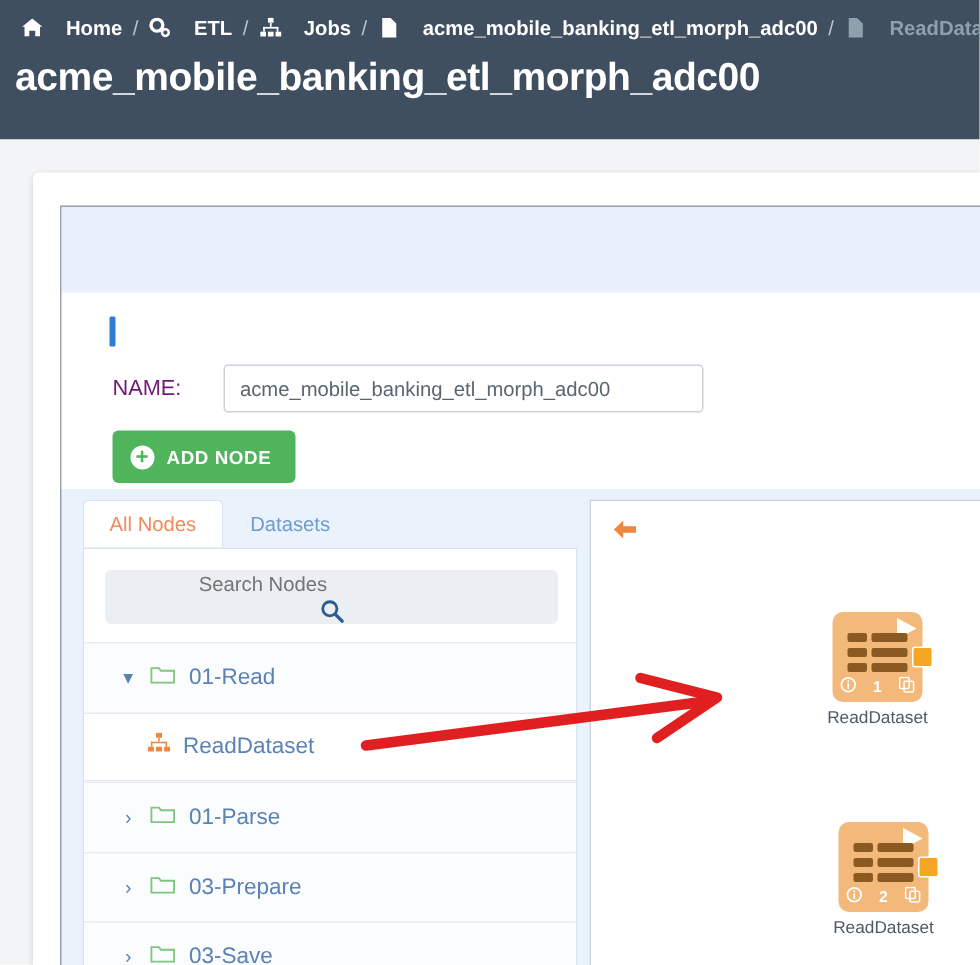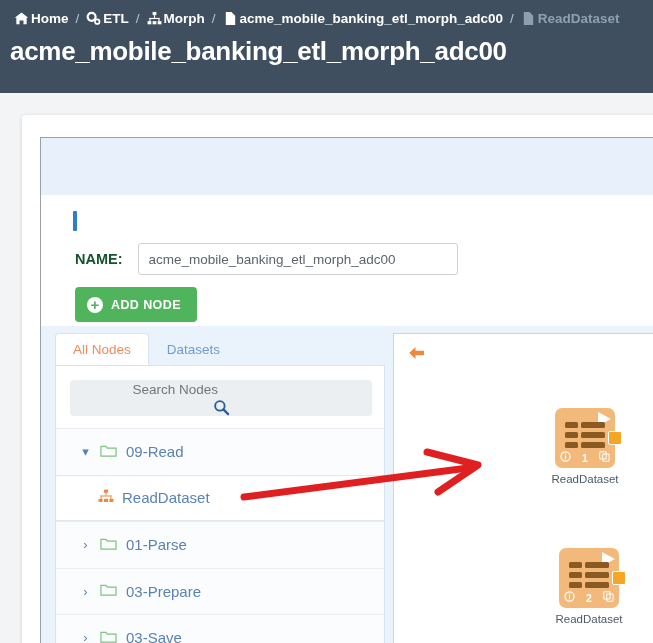--- a/index.html
+++ b/index.html
@@ -20,21 +20,21 @@
   }
   #breadcrumb {
     position: absolute; left: 14px; top: 7px;
     height: 22px;
     display: flex; align-items: center;
     font-size: 13.5px; font-weight: bold;
     white-space: nowrap;
   }
   #breadcrumb .crumb {
     display: inline-flex; align-items: center;
-    gap: 2px; color: #ffffff;
+    gap: 15px; color: #ffffff;
   }
   #breadcrumb .crumb.muted { color: #8fa0ad; font-weight: bold; }
   #breadcrumb .sep { color: #b9c4cc; margin: 0 7px; font-weight: normal; }
   #breadcrumb .bcicon {
     display: inline-block; width: 15px; height: 15px;
     line-height: 15px; text-align: center;
   }
   #breadcrumb .bcicon svg { display: block; }
 
   #page-title {
@@ -95,22 +95,22 @@
   }
   #create-morph-head .txt {
     font-size: 16.5px; color: #3f7fc4;
   }
 
   #name-row {
     position: absolute; left: 34px; top: 48px;
     display: flex; align-items: center;
   }
   #name-label {
-    font-size: 14.5px; font-weight: bold; color: #14532d;
-    margin-right: 15px;
+    font-size: 14.5px; font-weight: normal; color: #701a75;
+    margin-right: 28px;
   }
   #name-input {
     width: 320px; height: 32px;
     border: 1px solid #ccd2d8; border-radius: 3px;
     background: #ffffff;
     padding: 0 10px;
     font-size: 13.5px; color: #5a6570;
     font-family: "Liberation Sans", sans-serif;
     outline: none;
   }
@@ -303,21 +303,21 @@
           <rect x="6" y="1" width="4" height="3.4" fill="#ffffff"></rect>
           <rect x="0.6" y="10.8" width="4" height="3.4" fill="#ffffff"></rect>
           <rect x="6" y="10.8" width="4" height="3.4" fill="#ffffff"></rect>
           <rect x="11.4" y="10.8" width="4" height="3.4" fill="#ffffff"></rect>
           <rect x="7.4" y="4.4" width="1.2" height="3" fill="#ffffff"></rect>
           <rect x="2.6" y="7.4" width="10.8" height="1.2" fill="#ffffff"></rect>
           <rect x="2.6" y="7.4" width="1.2" height="3.4" fill="#ffffff"></rect>
           <rect x="12.2" y="7.4" width="1.2" height="3.4" fill="#ffffff"></rect>
         </svg>
       </span>
-      <span>Morph</span>
+      <span>Jobs</span>
     </span>
     <span class="sep">/</span>
 
     <span class="crumb">
       <span class="bcicon">
         <svg width="15" height="15" viewBox="0 0 16 16">
             <path fill="#ffffff" d="M3 1h6l4 4v10H3z"></path>
           </svg>
       </span>
       <span>acme_mobile_banking_etl_morph_adc00</span>
@@ -382,21 +382,21 @@
 
         <div id="tree">
 
           <div class="tree-row folder">
             <span class="chev">▾</span>
             <span>
               <svg width="17" height="15" viewBox="0 0 18 15">
                   <path fill="none" stroke="#7fc47f" stroke-width="1.3" d="M1 3.2h5.3l1.4 1.8H17v8.4H1z"></path>
                 </svg>
             </span>
-            <span>09-Read</span>
+            <span>01-Read</span>
           </div>
 
           <div class="tree-row leaf">
             <span>
               <svg width="16" height="15" viewBox="0 0 16 15">
                 <rect x="6" y="0.6" width="4" height="3.2" fill="#f0873f"></rect>
                 <rect x="0.6" y="9.8" width="4" height="3.2" fill="#f0873f"></rect>
                 <rect x="6" y="9.8" width="4" height="3.2" fill="#f0873f"></rect>
                 <rect x="11.4" y="9.8" width="4" height="3.2" fill="#f0873f"></rect>
                 <rect x="7.5" y="3.8" width="1" height="2.7" fill="#f0873f"></rect>

